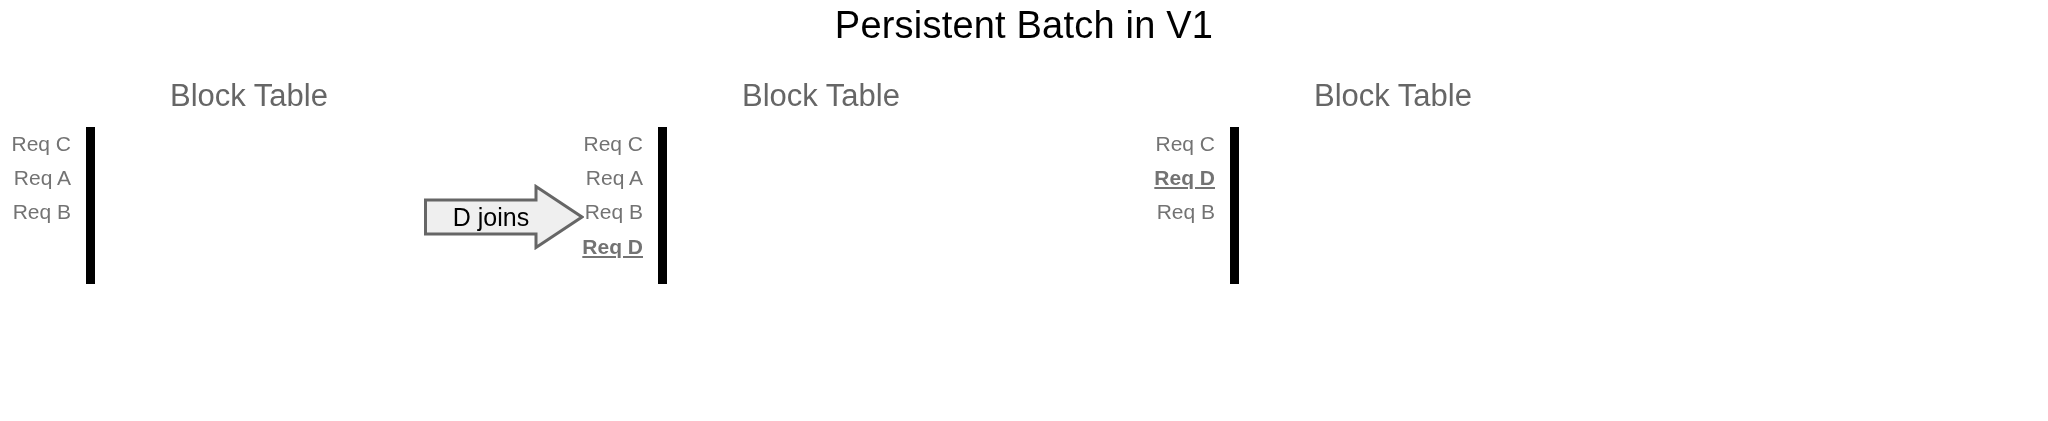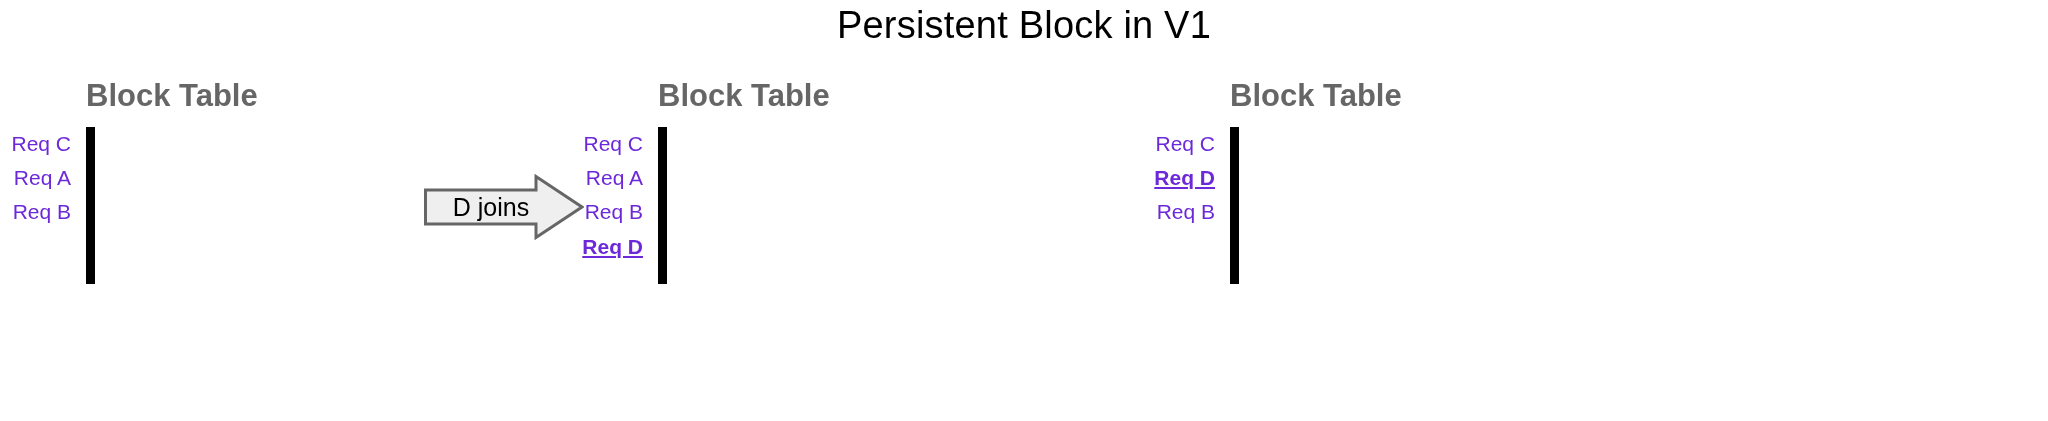--- a/index.html
+++ b/index.html
@@ -42,39 +42,39 @@
   }
   .unit-1 { left: 8px; }
   .unit-2 { left: 580px; }
   .unit-3 { left: 1152px; }
 
   .block-title {
     position: absolute;
     top: 0px;
     left: 78px;
     width: 326px;
-    text-align: left;
+    text-align: center;
     font-size: 31px;
     color: #666666;
-    font-weight: 700;
+    font-weight: 400;
     white-space: nowrap;
   }
 
   .row-labels {
     position: absolute;
     top: 49px;
     left: 0;
     width: 72px;
   }
   .row-label {
     height: 34.2px;
     line-height: 34.2px;
     text-align: right;
     font-size: 21px;
-    color: #6d28d9;
+    color: #737373;
     white-space: nowrap;
     padding-right: 9px;
     box-sizing: border-box;
   }
   .row-label.bold { font-weight: bold; text-decoration: underline; }
   .row-label.blank { color: transparent; }
 
   .grid {
     position: absolute;
     top: 49px;
@@ -89,21 +89,21 @@
   .grid td {
     width: 80px;
     height: 29.4px;
     border: 1.8px solid #000000;
     padding: 0;
   }
 
   
   .arrow {
     position: absolute;
-    top: 96px;
+    top: 106px;
     height: 66px;
     text-align: center;
   }
   .arrow-1 { left: 424px; width: 160px; }
   .arrow-2 { left: 992px; width: 160px; }
   .arrow svg { display: block; width: 100%; height: 100%; }
   .arrow-label {
     position: absolute;
     top: 0;
     left: 0;
@@ -116,21 +116,21 @@
     color: #000000;
     white-space: nowrap;
     padding-right: 26px;
     box-sizing: border-box;
     pointer-events: none;
   }
 </style>
 </head>
 <body>
 
-<div id="page-title">Persistent Block in V1</div>
+<div id="page-title">Persistent Batch in V1</div>
 
 <div class="stage">
 
   <div class="unit unit-1">
     <div class="block-title">Block Table</div>
     <div class="row-labels">
       <div class="row-label">Req C</div>
       <div class="row-label">Req A</div>
       <div class="row-label">Req B</div>
       <div class="row-label blank"></div>

